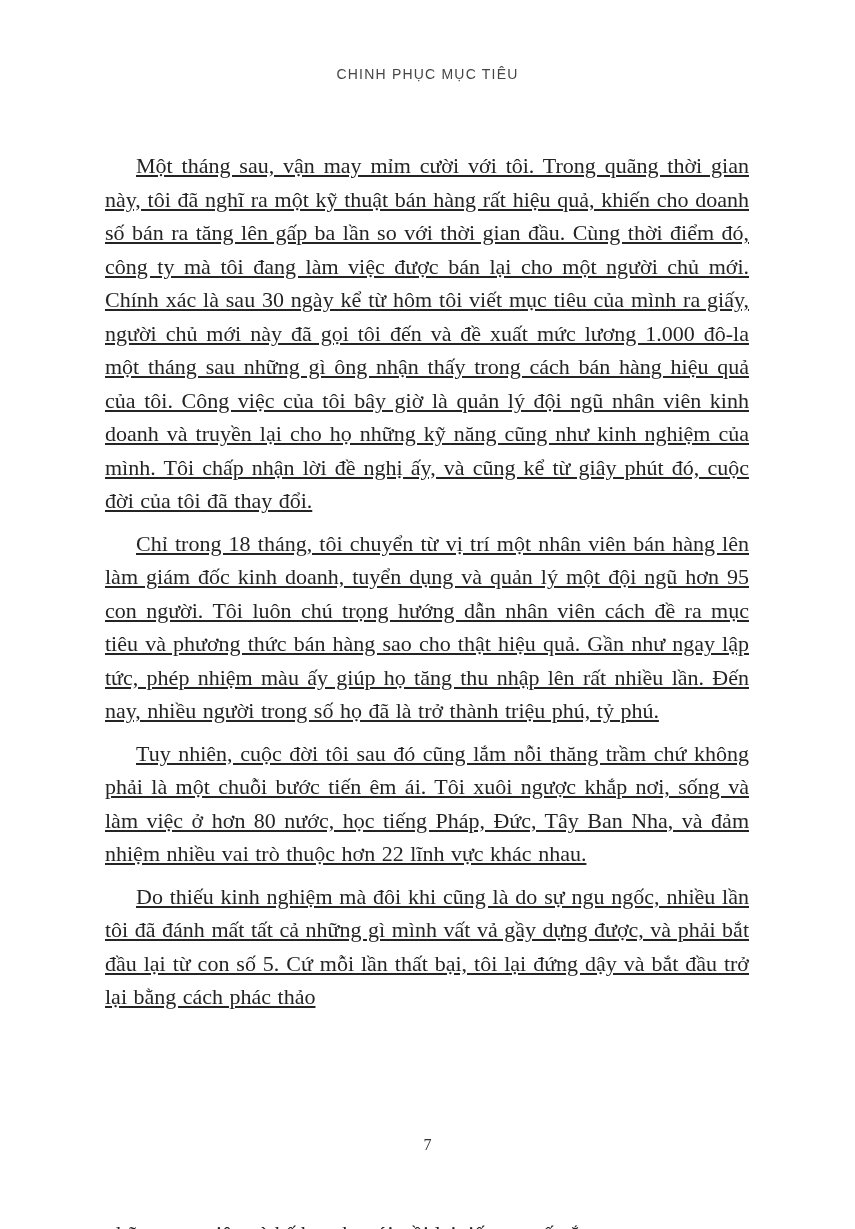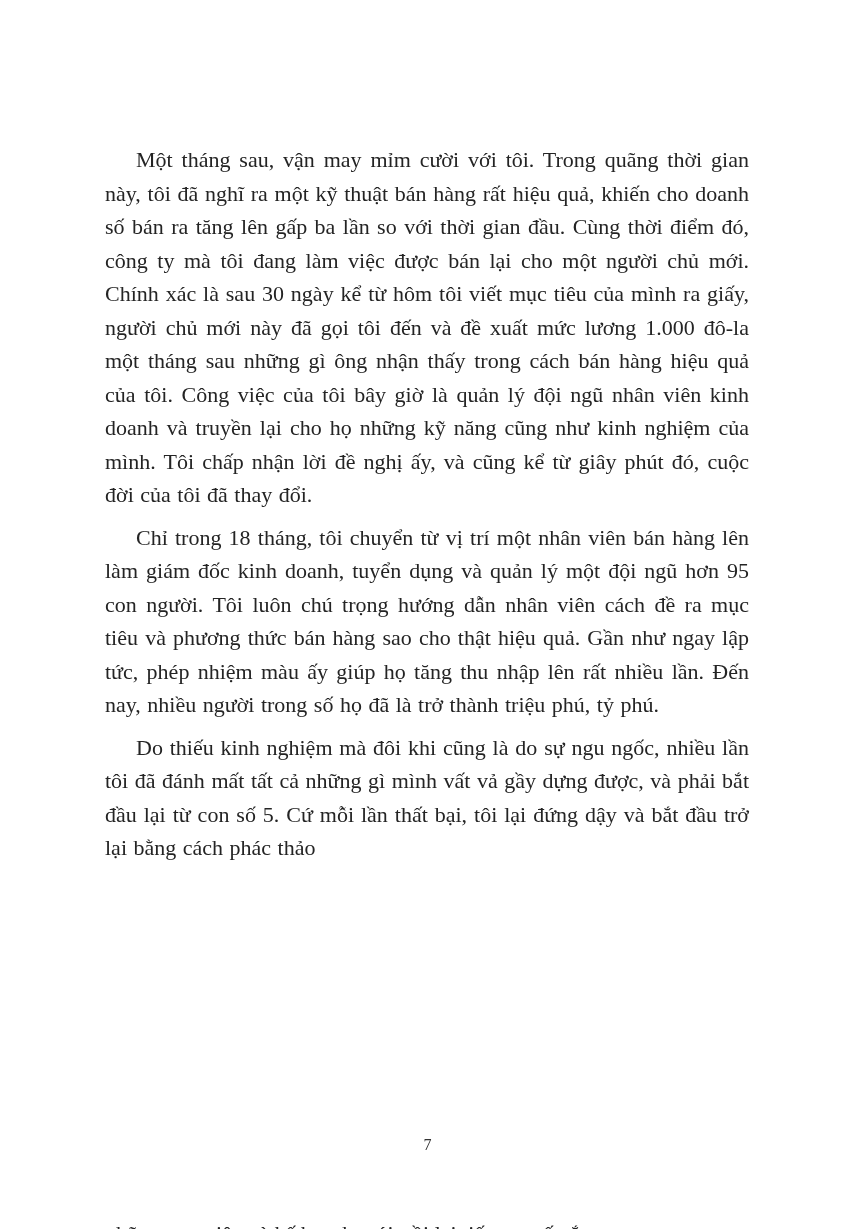--- a/index.html
+++ b/index.html
@@ -36,23 +36,24 @@
     position: absolute;
     top: 141px;
     left: 105px;
     width: 644px;
     font-size: 22px;
     line-height: 33.5px;
     text-align: justify;
     color: #242424;
   }
   .text-block p {
-    margin: 2px 0 9px 0;
+    margin: 8px 0 9px 0;
     text-indent: 31px;
     word-spacing: 1px;
+    text-decoration: underline;
   }
   .page-number {
     position: absolute;
     top: 1136px;
     left: 0;
     width: 100%;
     text-align: center;
     font-size: 16px;
     color: #333333;
   }
@@ -67,24 +68,26 @@
     line-height: 33.5px;
     text-align: justify;
     color: #242424;
   }
 </style>
 </head>
 <body>
 
 <div class="page">
 
+  <div class="running-head">CHINH PHỤC MỤC TIÊU</div>
 
   <div class="text-block">
     <p>Một tháng sau, vận may mỉm cười với tôi. Trong quãng thời gian này, tôi đã nghĩ ra một kỹ thuật bán hàng rất hiệu quả, khiến cho doanh số bán ra tăng lên gấp ba lần so với thời gian đầu. Cùng thời điểm đó, công ty mà tôi đang làm việc được bán lại cho một người chủ mới. Chính xác là sau 30 ngày kể từ hôm tôi viết mục tiêu của mình ra giấy, người chủ mới này đã gọi tôi đến và đề xuất mức lương 1.000 đô-la một tháng sau những gì ông nhận thấy trong cách bán hàng hiệu quả của tôi. Công việc của tôi bây giờ là quản lý đội ngũ nhân viên kinh doanh và truyền lại cho họ những kỹ năng cũng như kinh nghiệm của mình. Tôi chấp nhận lời đề nghị ấy, và cũng kể từ giây phút đó, cuộc đời của tôi đã thay đổi.</p>
     <p>Chỉ trong 18 tháng, tôi chuyển từ vị trí một nhân viên bán hàng lên làm giám đốc kinh doanh, tuyển dụng và quản lý một đội ngũ hơn 95 con người. Tôi luôn chú trọng hướng dẫn nhân viên cách đề ra mục tiêu và phương thức bán hàng sao cho thật hiệu quả. Gần như ngay lập tức, phép nhiệm màu ấy giúp họ tăng thu nhập lên rất nhiều lần. Đến nay, nhiều người trong số họ đã là trở thành triệu phú, tỷ phú.</p>
+    <p>Tuy nhiên, cuộc đời tôi sau đó cũng lắm nỗi thăng trầm chứ không phải là một chuỗi bước tiến êm ái. Tôi xuôi ngược khắp nơi, sống và làm việc ở hơn 80 nước, học tiếng Pháp, Đức, Tây Ban Nha, và đảm nhiệm nhiều vai trò thuộc hơn 22 lĩnh vực khác nhau.</p>
     <p>Do thiếu kinh nghiệm mà đôi khi cũng là do sự ngu ngốc, nhiều lần tôi đã đánh mất tất cả những gì mình vất vả gầy dựng được, và phải bắt đầu lại từ con số 5. Cứ mỗi lần thất bại, tôi lại đứng dậy và bắt đầu trở lại bằng cách phác thảo</p>
   </div>
 
   <div class="page-number">7</div>
 
   <div class="clipped-line">những mục tiêu và kế hoạch mới, rồi lại tiếp tục cố gắng.</div>
 
 </div>
 
 </body></html>

